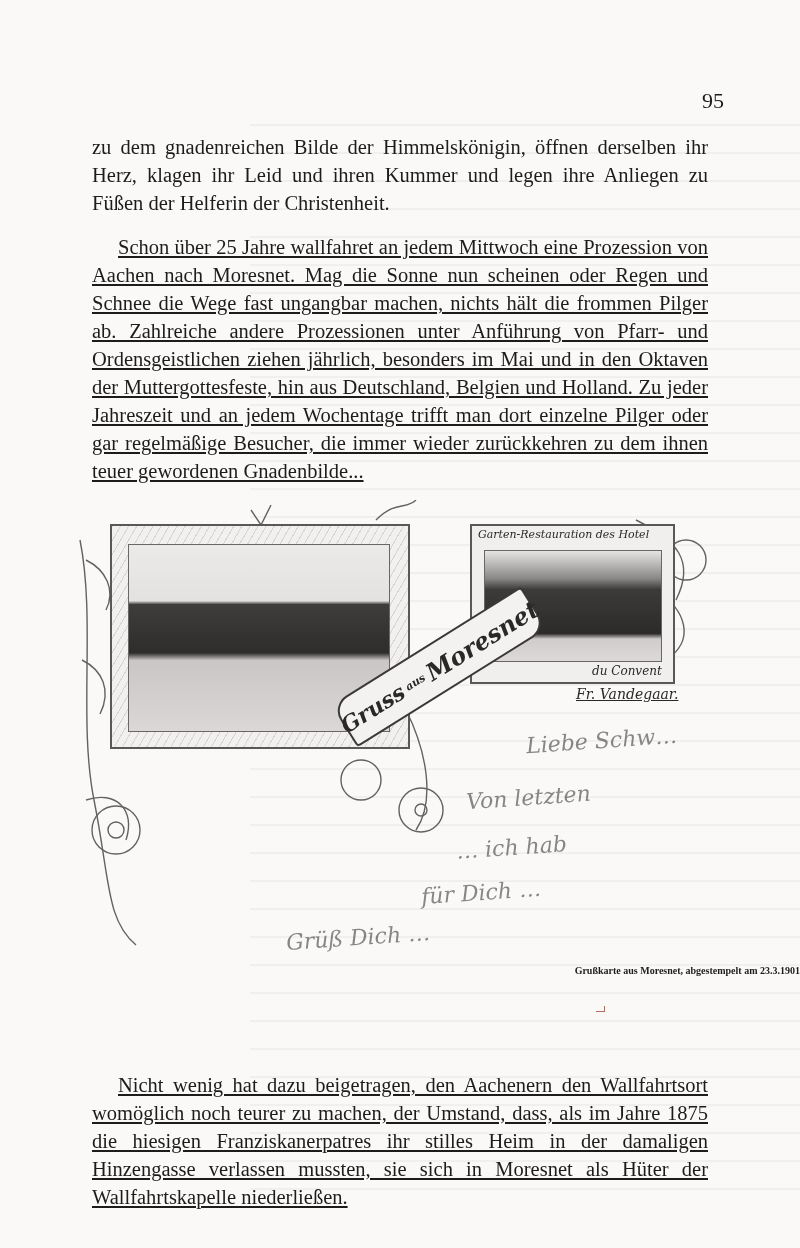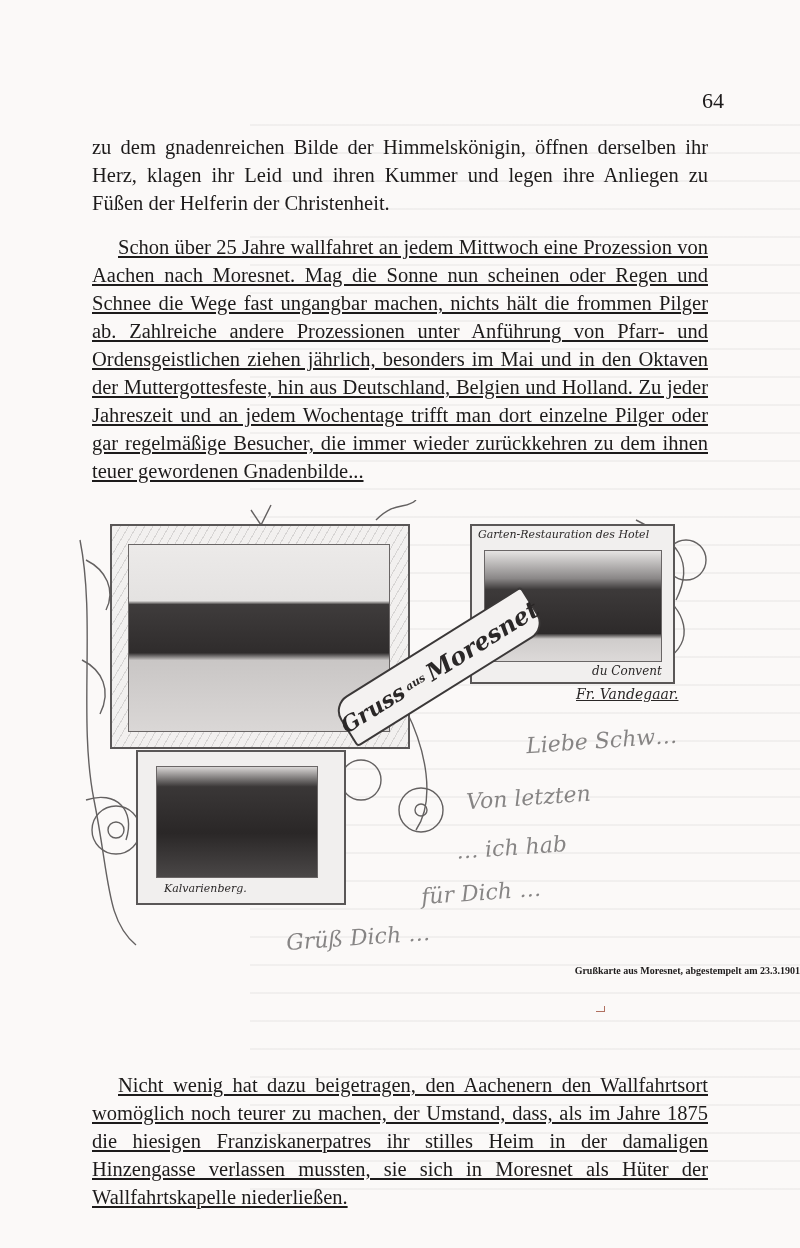--- a/index.html
+++ b/index.html
@@ -76,21 +76,21 @@
   .stray-mark {
     position: absolute; left: 596px; top: 1006px; width: 8px; height: 5px;
     border-right: 1.5px solid #b07060; border-bottom: 1.5px solid #b07060;
   }
 </style>
 </head>
 <body>
 
 <div class="bleed"></div>
 
-<div class="page-number">64</div>
+<div class="page-number">95</div>
 
 <div class="text-block block-top">
   <p>zu dem gnadenreichen Bilde der Himmelskönigin, öffnen derselben ihr Herz, klagen ihr Leid und ihren Kummer und legen ihre Anliegen zu Füßen der Helferin der Christenheit.</p>
   <p class="indent">Schon über 25 Jahre wallfahret an jedem Mittwoch eine Prozession von Aachen nach Moresnet. Mag die Sonne nun scheinen oder Regen und Schnee die Wege fast ungangbar machen, nichts hält die frommen Pilger ab. Zahlreiche andere Prozessionen unter Anführung von Pfarr- und Ordensgeistlichen ziehen jährlich, besonders im Mai und in den Oktaven der Muttergottesfeste, hin aus Deutschland, Belgien und Holland. Zu jeder Jahreszeit und an jedem Wochentage trifft man dort einzelne Pilger oder gar regelmäßige Besucher, die immer wieder zurückkehren zu dem ihnen teuer gewordenen Gnadenbilde...</p>
 </div>
 
 <div class="postcard">
   <svg width="640" height="450" style="position:absolute;left:0;top:0;">
     <g fill="none" stroke="#4a4747" stroke-width="1.4" opacity="0.85">
       <path d="M4 40 C 20 120, 2 220, 18 300 S 30 420, 60 445"></path>
@@ -117,25 +117,20 @@
   </div>
 
   <div class="photo-frame" style="left:350px;top:24px;width:205px;height:160px;margin-left:44px;">
     <div class="label-script" style="left:6px;top:2px;font-size:11px;">Garten-Restauration des Hotel</div>
     <div class="photo" style="left:12px;top:24px;width:178px;height:112px;
          background: linear-gradient(180deg,#e6e4e3 0%,#8a8787 25%,#3d3a3a 35%,#2d2a2a 75%,#cfcccb 80%,#dcd9d8 100%);"></div>
     <div class="label-script" style="left:120px;top:138px;font-size:12px;">du Convent</div>
   </div>
   <div class="label-script" style="left:500px;top:186px;font-size:14px;text-decoration:underline;">Fr. Vandegaar.</div>
 
-  <div class="photo-frame" style="left:60px;top:250px;width:210px;height:155px;">
-    <div class="photo" style="left:18px;top:14px;width:162px;height:112px;
-         background: linear-gradient(180deg,#d9d6d5 0%,#3a3737 18%,#2a2727 60%,#4a4747 100%);"></div>
-    <div class="label-script" style="left:26px;top:130px;font-size:11px;">Kalvarienberg.</div>
-  </div>
 
   <div class="banner">
     <span class="g">Gruss</span>
     <span class="a">aus</span>
     <span class="m">Moresnet</span>
   </div>
 
   <div class="handwriting" style="left:450px;top:228px;">Liebe Schw…</div>
   <div class="handwriting" style="left:390px;top:285px;">Von letzten</div>
   <div class="handwriting" style="left:380px;top:335px;">… ich hab</div>

